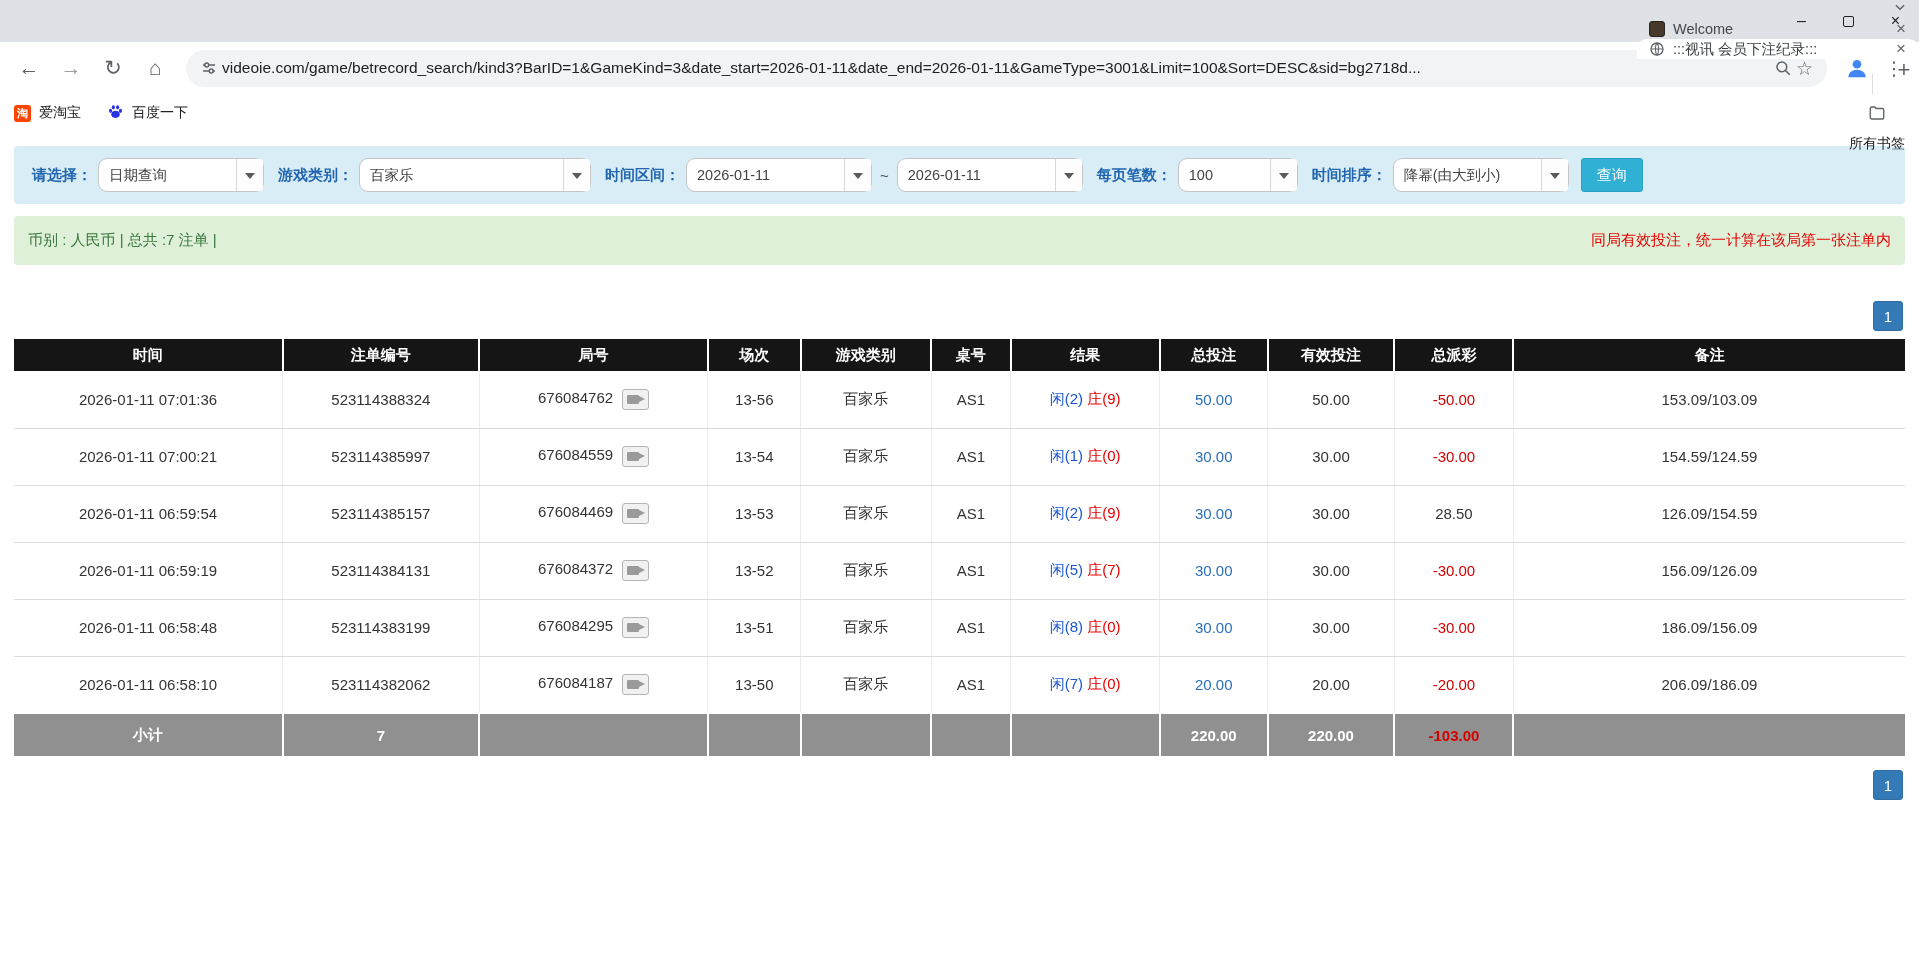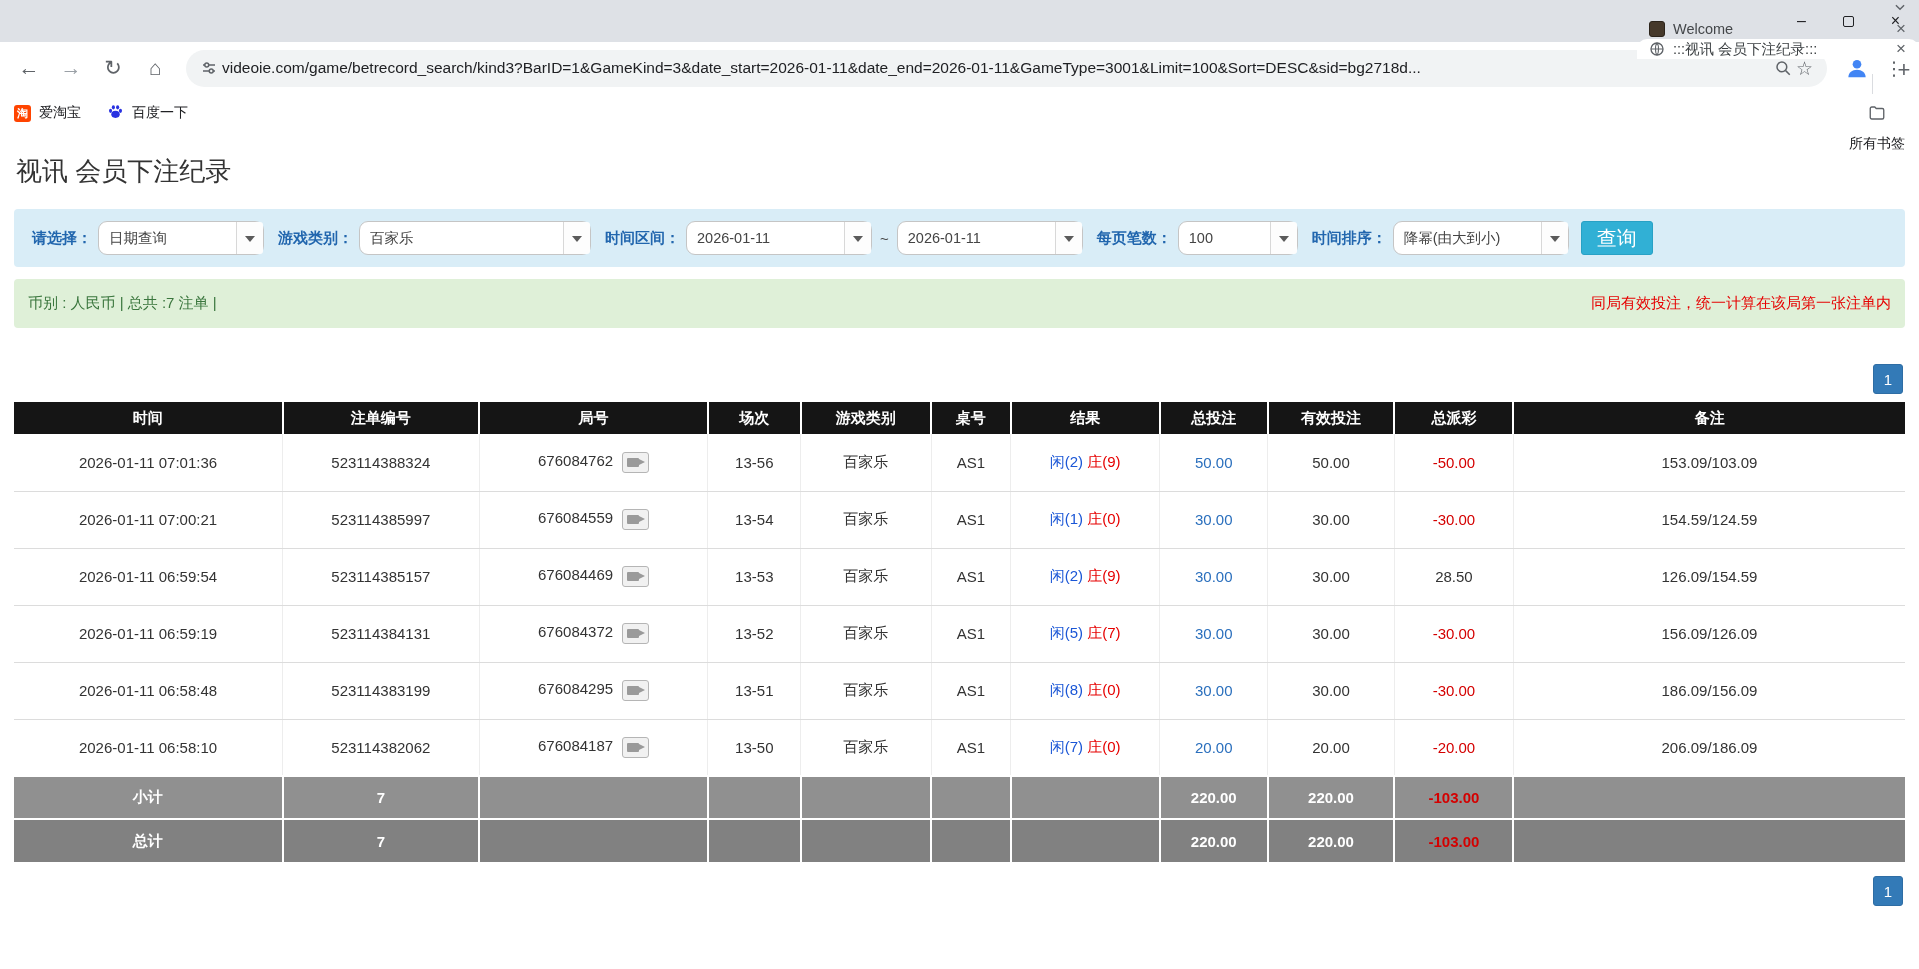--- a/index.html
+++ b/index.html
@@ -43,21 +43,21 @@
 
   .filter-bar { background: #d9edf7; border-radius: 4px; padding: 12px 14px; display: flex; align-items: center; }
   .f-label { color: #2166ae; font-weight: bold; font-size: 15px; margin: 0 6px 0 14px; white-space: nowrap; }
   .f-label.first { margin-left: 4px; }
   .combo { background: #fff; border: 1px solid #c5c5c5; border-radius: 9px; height: 34px; display: flex; align-items: center; cursor: pointer; }
   .combo .val { padding: 0 10px; font-size: 14.5px; color: #444; flex: 1; white-space: nowrap; overflow: hidden; }
   .combo .arrow { width: 27px; align-self: stretch; border-left: 1px solid #d8d8d8; display: flex; align-items: center; justify-content: center; background: #fdfdfd; border-radius: 0 3px 3px 0; }
   .combo .arrow::after { content: ""; border: 5px solid transparent; border-top: 6px solid #5b5b5b; margin-top: 6px; }
   .cw1 { width: 166px; } .cw2 { width: 232px; } .cw3 { width: 186px; } .cw4 { width: 120px; } .cw5 { width: 176px; }
   .tilde { color: #444; font-size: 15px; margin: 0 8px; }
-  .search-btn { margin-left: 12px; background: #31b0d5; color: #fff; border: 1px solid #28a1c5; border-radius: 3px; height: 34px; padding: 0 15px; font-size: 20px; cursor: pointer; }
+  .search-btn { margin-left: 12px; background: #31b0d5; color: #fff; border: 1px solid #28a1c5; border-radius: 3px; height: 34px; padding: 0 15px; font-size: 15px; cursor: pointer; }
 
   .summary-bar { margin-top: 12px; background: #dff0d8; border-radius: 4px; padding: 15px 14px; display: flex; align-items: center; font-size: 15px; }
   .summary-left { color: #3a763d; }
   .summary-right { margin-left: auto; color: #e60000; }
 
   .pager { display: flex; justify-content: flex-end; margin: 36px 2px 8px 0; }
   .pager.bottom { margin: 14px 2px 10px 0; }
   .page-btn { min-width: 30px; height: 30px; background: #337ab7; color: #fff; border: 1px solid #2e6da4; border-radius: 3px; font-size: 15px; display: flex; align-items: center; justify-content: center; cursor: pointer; }
 
   table.bet { width: 100%; border-collapse: collapse; table-layout: fixed; }
@@ -166,21 +166,20 @@
     <span>
       <svg width="18" height="18" viewBox="0 0 24 24">
           <path d="M3 6a2 2 0 012-2h4l2 2h8a2 2 0 012 2v10a2 2 0 01-2 2H5a2 2 0 01-2-2z" fill="none" stroke="#5f6368" stroke-width="1.8"></path>
         </svg>
     </span>
     <span>所有书签</span>
   </span>
 </div>
 
 <div class="page">
-  <h1 class="page-title">视讯 会员下注纪录</h1>
 
   <div class="filter-bar">
     <span class="f-label first">请选择：</span>
     <span class="combo cw1">
       <span class="val">日期查询</span>
       <span class="arrow"></span>
     </span>
 
     <span class="f-label">游戏类别：</span>
     <span class="combo cw2">
@@ -339,32 +338,19 @@
         <td></td>
         <td></td>
         <td></td>
         <td></td>
         <td></td>
         <td>220.00</td>
         <td>220.00</td>
         <td class="red">-103.00</td>
         <td></td>
       </tr>
-      <tr class="grandtotal">
-        <td>总计</td>
-        <td>7</td>
-        <td></td>
-        <td></td>
-        <td></td>
-        <td></td>
-        <td></td>
-        <td>220.00</td>
-        <td>220.00</td>
-        <td class="red">-103.00</td>
-        <td></td>
-      </tr>
     </tfoot>
   </table>
 
   <div class="pager bottom">
     <span class="page-btn">1</span>
   </div>
 </div>
 
 </body></html>

